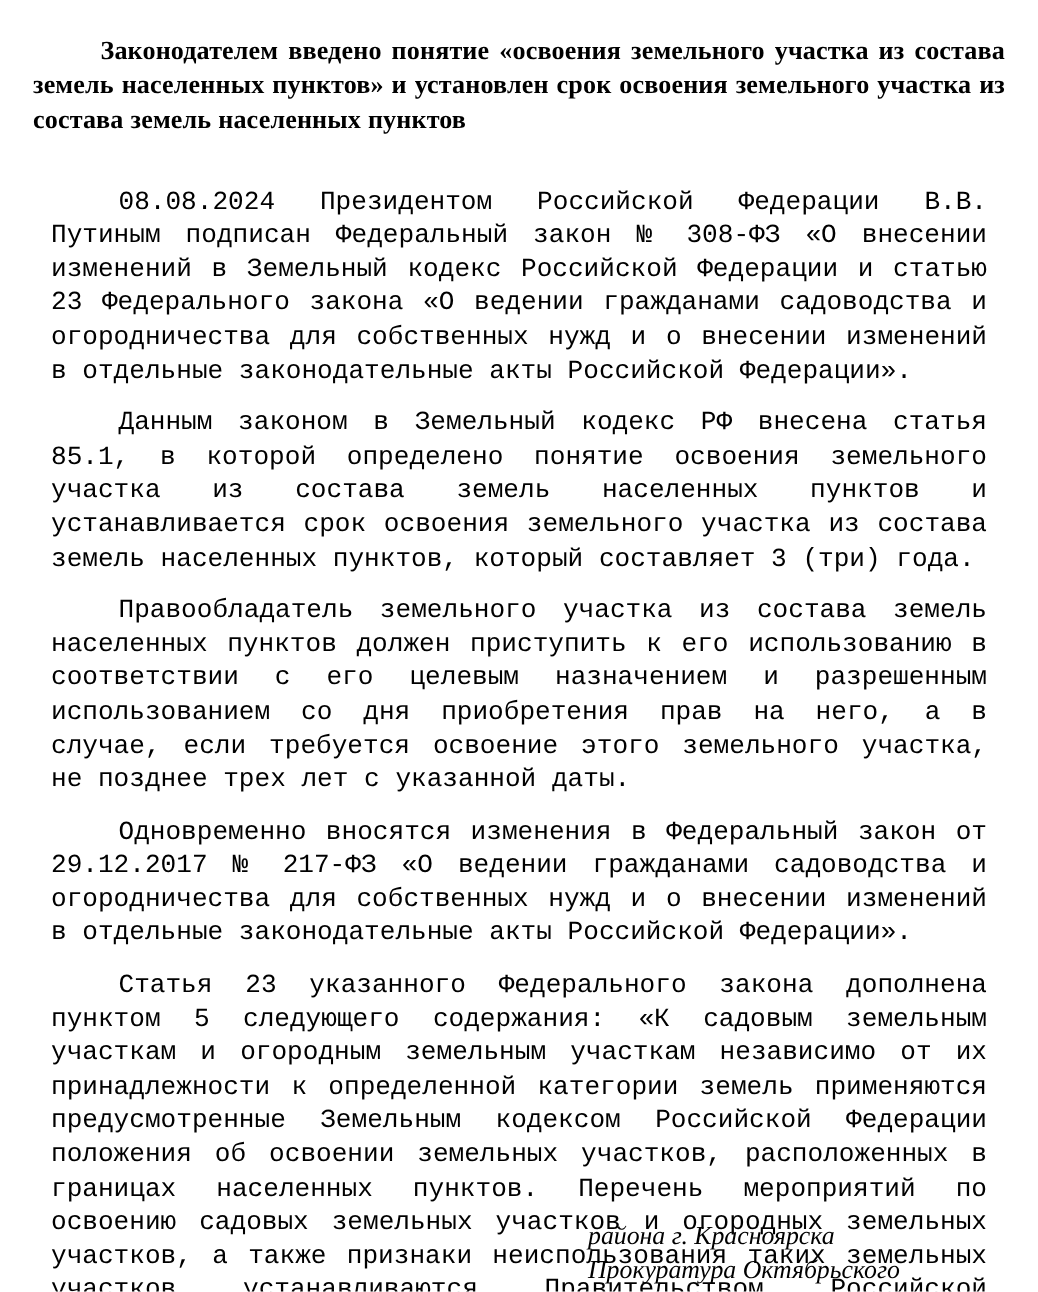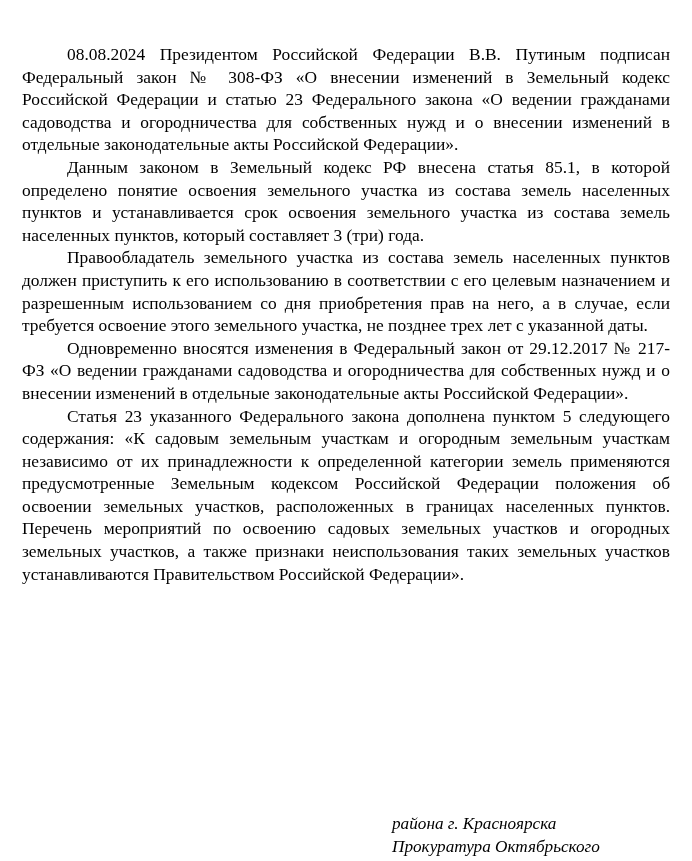--- a/index.html
+++ b/index.html
@@ -43,25 +43,26 @@
   }
 
   .body-block {
     font-size: 17.4px;
     line-height: 22.6px;
     text-align: justify;
     text-align-last: left;
   }
 
   .para {
-    margin: 0;
+    margin: 12px;
     padding: 0;
     text-indent: 45px;
     text-align: justify;
     text-align-last: left;
+    font-family: Liberation Mono, monospace;
   }
 
   .signature {
     position: absolute;
     left: 392px;
     top: 812px;
     width: 278px;
     font-size: 17.2px;
     line-height: 23px;
     font-style: italic;
@@ -70,20 +71,21 @@
   .signature .sig-line {
     display: block;
     white-space: nowrap;
   }
 </style>
 </head>
 <body>
 
 <div class="page">
 
+  <h1 class="doc-title">Законодателем введено понятие «освоения земельного участка из состава земель населенных пунктов» и установлен срок освоения земельного участка из состава земель населенных пунктов</h1>
 
   <div class="title-gap"></div>
 
   <div class="body-block">
     <p class="para">08.08.2024 Президентом Российской Федерации В.В. Путиным подписан Федеральный закон № 308-ФЗ «О внесении изменений в Земельный кодекс Российской Федерации и статью 23 Федерального закона «О ведении гражданами садоводства и огородничества для собственных нужд и о внесении изменений в отдельные законодательные акты Российской Федерации».</p>
     <p class="para">Данным законом в Земельный кодекс РФ внесена статья 85.1, в которой определено понятие освоения земельного участка из состава земель населенных пунктов и устанавливается срок освоения земельного участка из состава земель населенных пунктов, который составляет 3 (три) года.</p>
     <p class="para">Правообладатель земельного участка из состава земель населенных пунктов должен приступить к его использованию в соответствии с его целевым назначением и разрешенным использованием со дня приобретения прав на него, а в случае, если требуется освоение этого земельного участка, не позднее трех лет с указанной даты.</p>
     <p class="para">Одновременно вносятся изменения в Федеральный закон от 29.12.2017 № 217-ФЗ «О ведении гражданами садоводства и огородничества для собственных нужд и о внесении изменений в отдельные законодательные акты Российской Федерации».</p>
     <p class="para">Статья 23 указанного Федерального закона дополнена пунктом 5 следующего содержания: «К садовым земельным участкам и огородным земельным участкам независимо от их принадлежности к определенной категории земель применяются предусмотренные Земельным кодексом Российской Федерации положения об освоении земельных участков, расположенных в границах населенных пунктов. Перечень мероприятий по освоению садовых земельных участков и огородных земельных участков, а также признаки неиспользования таких земельных участков устанавливаются Правительством Российской Федерации».</p>
   </div>

